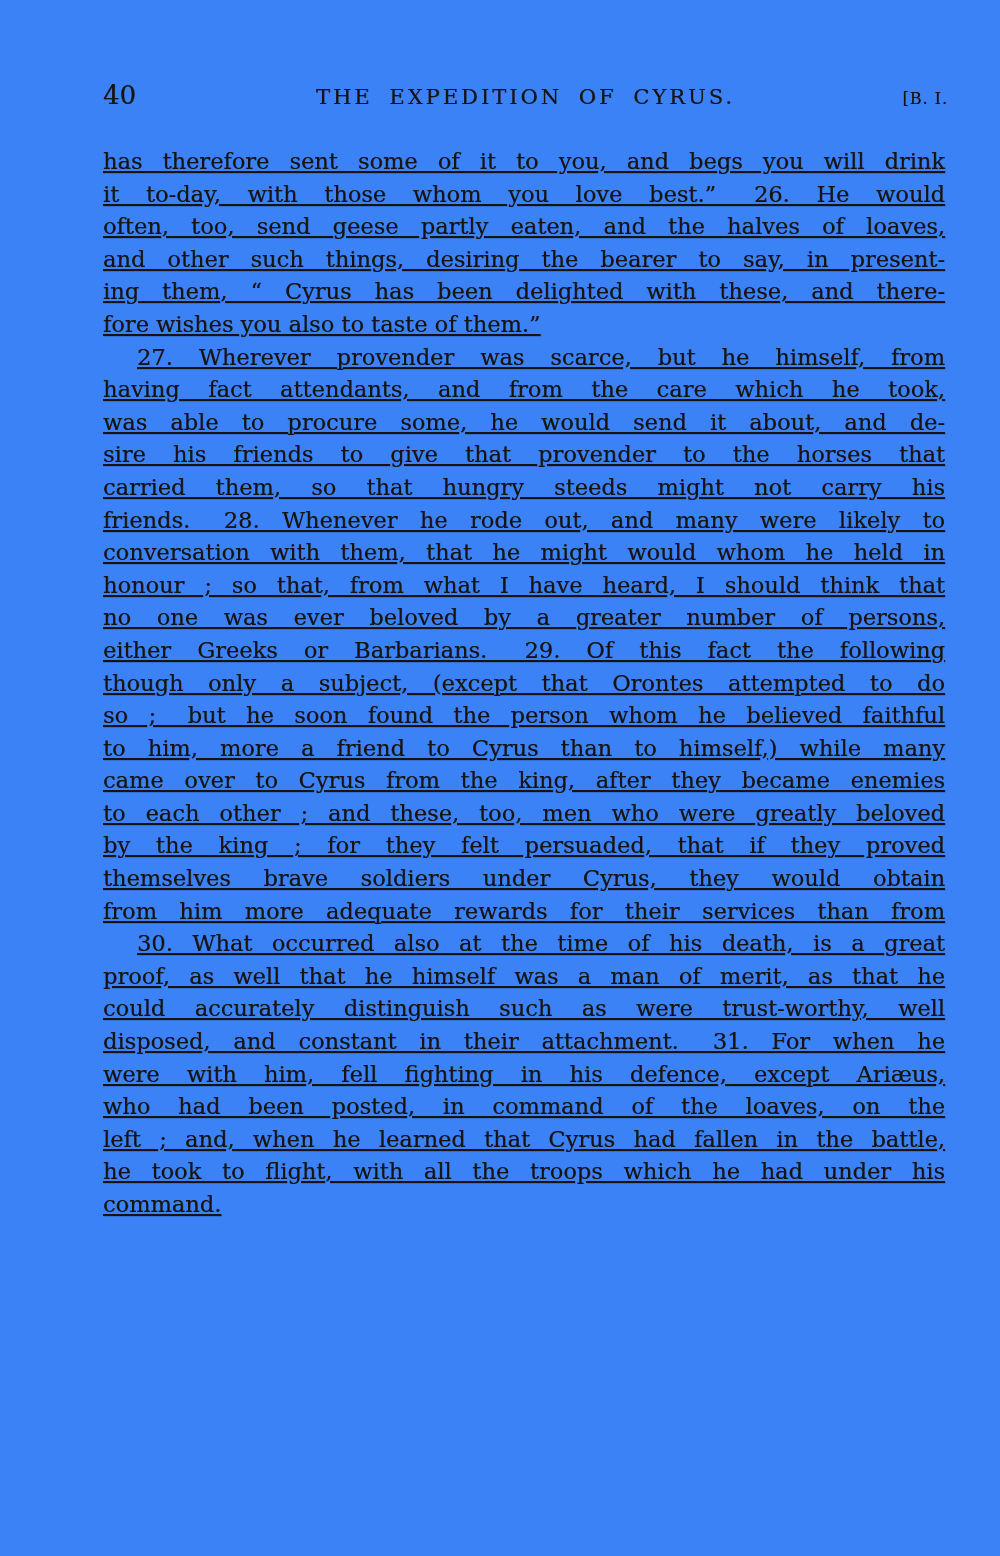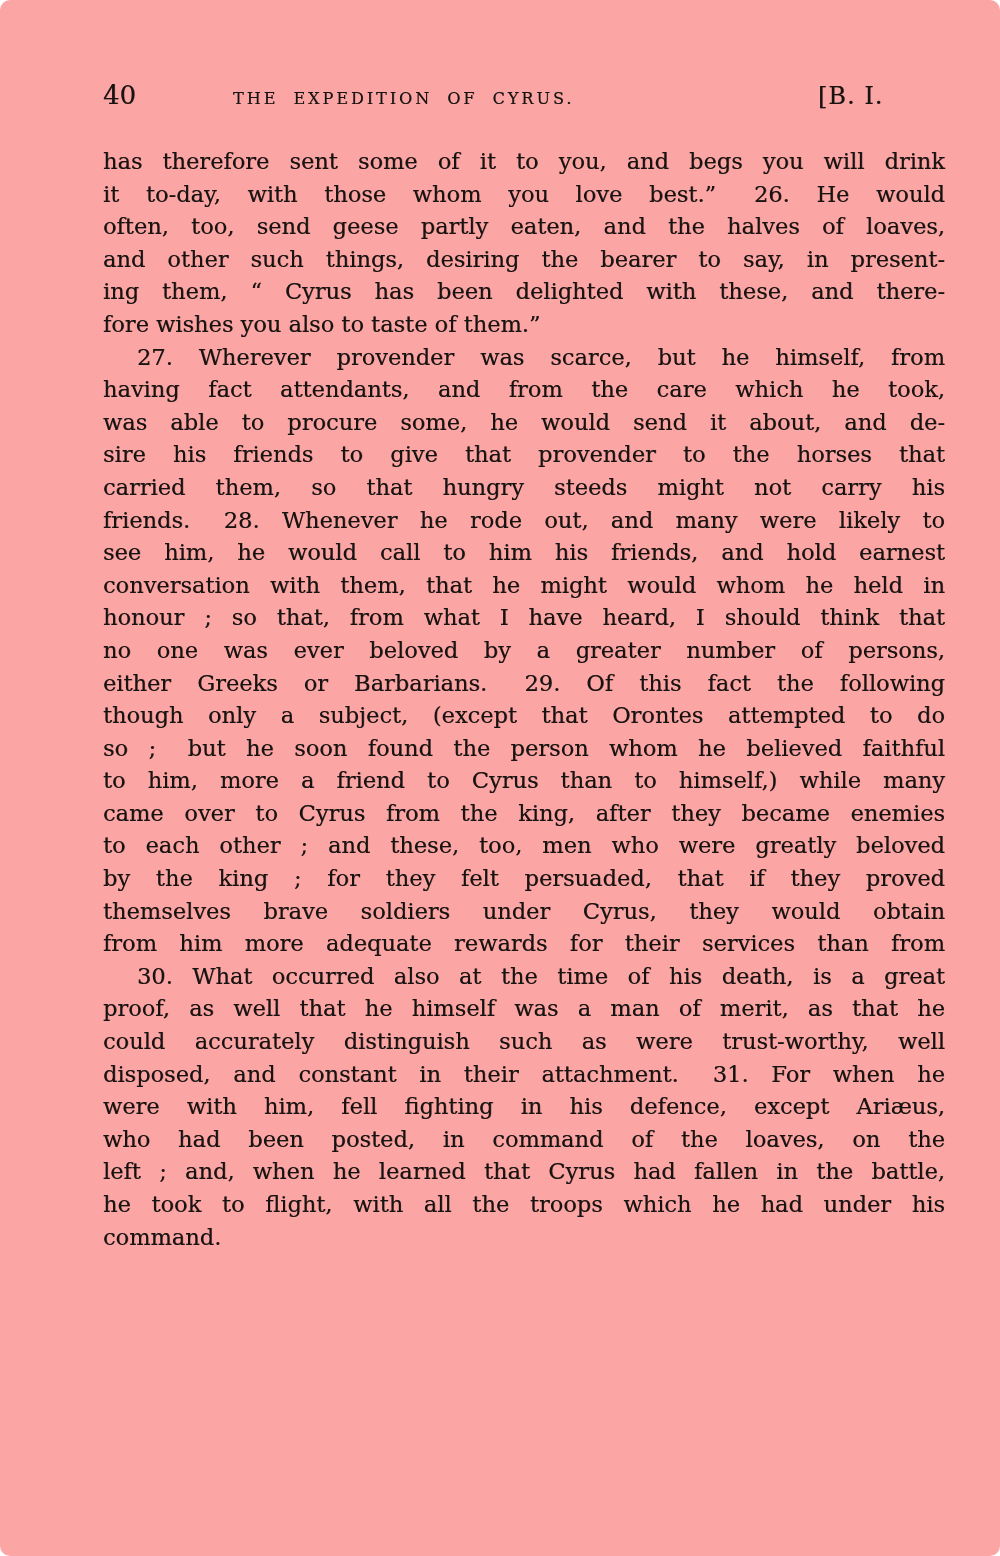--- a/index.html
+++ b/index.html
@@ -1,68 +1,70 @@
 <!DOCTYPE html>
 <html><head>
 <meta charset="utf-8">
 <style>
   html, body { margin: 0; padding: 0; background: #ffffff; }
 
   .page {
     position: relative;
     width: 1000px;
     height: 1556px;
-    background: #fca5a5;
+    background: #3b82f6;
     font-family: "DejaVu Serif", "Liberation Serif", serif;
     color: #171310;
     overflow: hidden;
     
     text-shadow: 0.4px 0.3px 0 rgba(23, 19, 16, 0.55);
-    border-radius: 10px;
   }
 
   .running-header {
     position: absolute;
     top: 80px;
     left: 103px;
     width: 845px;
     display: flex;
     align-items: baseline;
   }
   .page-number {
     width: 130px;
     font-size: 26px;
     text-align: left;
   }
   .running-title {
     flex: 1;
-    font-size: 16px;
+    text-align: center;
+    font-size: 21px;
     letter-spacing: 3px;
     word-spacing: 7px;
     white-space: nowrap;
   }
   .book-reference {
     width: 130px;
-    font-size: 24px;
+    text-align: right;
+    font-size: 16px;
     letter-spacing: 1px;
     white-space: nowrap;
   }
 
   .text-body {
     position: absolute;
     top: 145px;
     left: 103px;
     width: 842px;
     font-size: 22.5px;
     line-height: 32.6px;
   }
   .para { margin: 0; }
   .line {
     text-align: justify;
     text-align-last: justify;
+    text-decoration: underline;
   }
   .line.last {
     text-align-last: left;
   }
   .para.indent .line:first-child {
     text-indent: 34px;
   }
 </style>
 </head>
 <body>
@@ -84,21 +86,20 @@
         <div class="line">ing them, “ Cyrus has been delighted with these, and there-</div>
         <div class="line last">fore wishes you also to taste of them.”</div>
       </div>
       <div class="para indent">
         <div class="line">27. Wherever provender was scarce, but he himself, from</div>
         <div class="line">having fact attendants, and from the care which he took,</div>
         <div class="line">was able to procure some, he would send it about, and de-</div>
         <div class="line">sire his friends to give that provender to the horses that</div>
         <div class="line">carried them, so that hungry steeds might not carry his</div>
         <div class="line">friends.  28. Whenever he rode out, and many were likely to</div>
-        <div class="line">see him, he would call to him his friends, and hold earnest</div>
         <div class="line">conversation with them, that he might would whom he held in</div>
         <div class="line">honour ; so that, from what I have heard, I should think that</div>
         <div class="line">no one was ever beloved by a greater number of persons,</div>
         <div class="line">either Greeks or Barbarians.  29. Of this fact the following</div>
         <div class="line">though only a subject, (except that Orontes attempted to do</div>
         <div class="line">so ;  but he soon found the person whom he believed faithful</div>
         <div class="line">to him, more a friend to Cyrus than to himself,) while many</div>
         <div class="line">came over to Cyrus from the king, after they became enemies</div>
         <div class="line">to each other ; and these, too, men who were greatly beloved</div>
         <div class="line">by the king ; for they felt persuaded, that if they proved</div>

